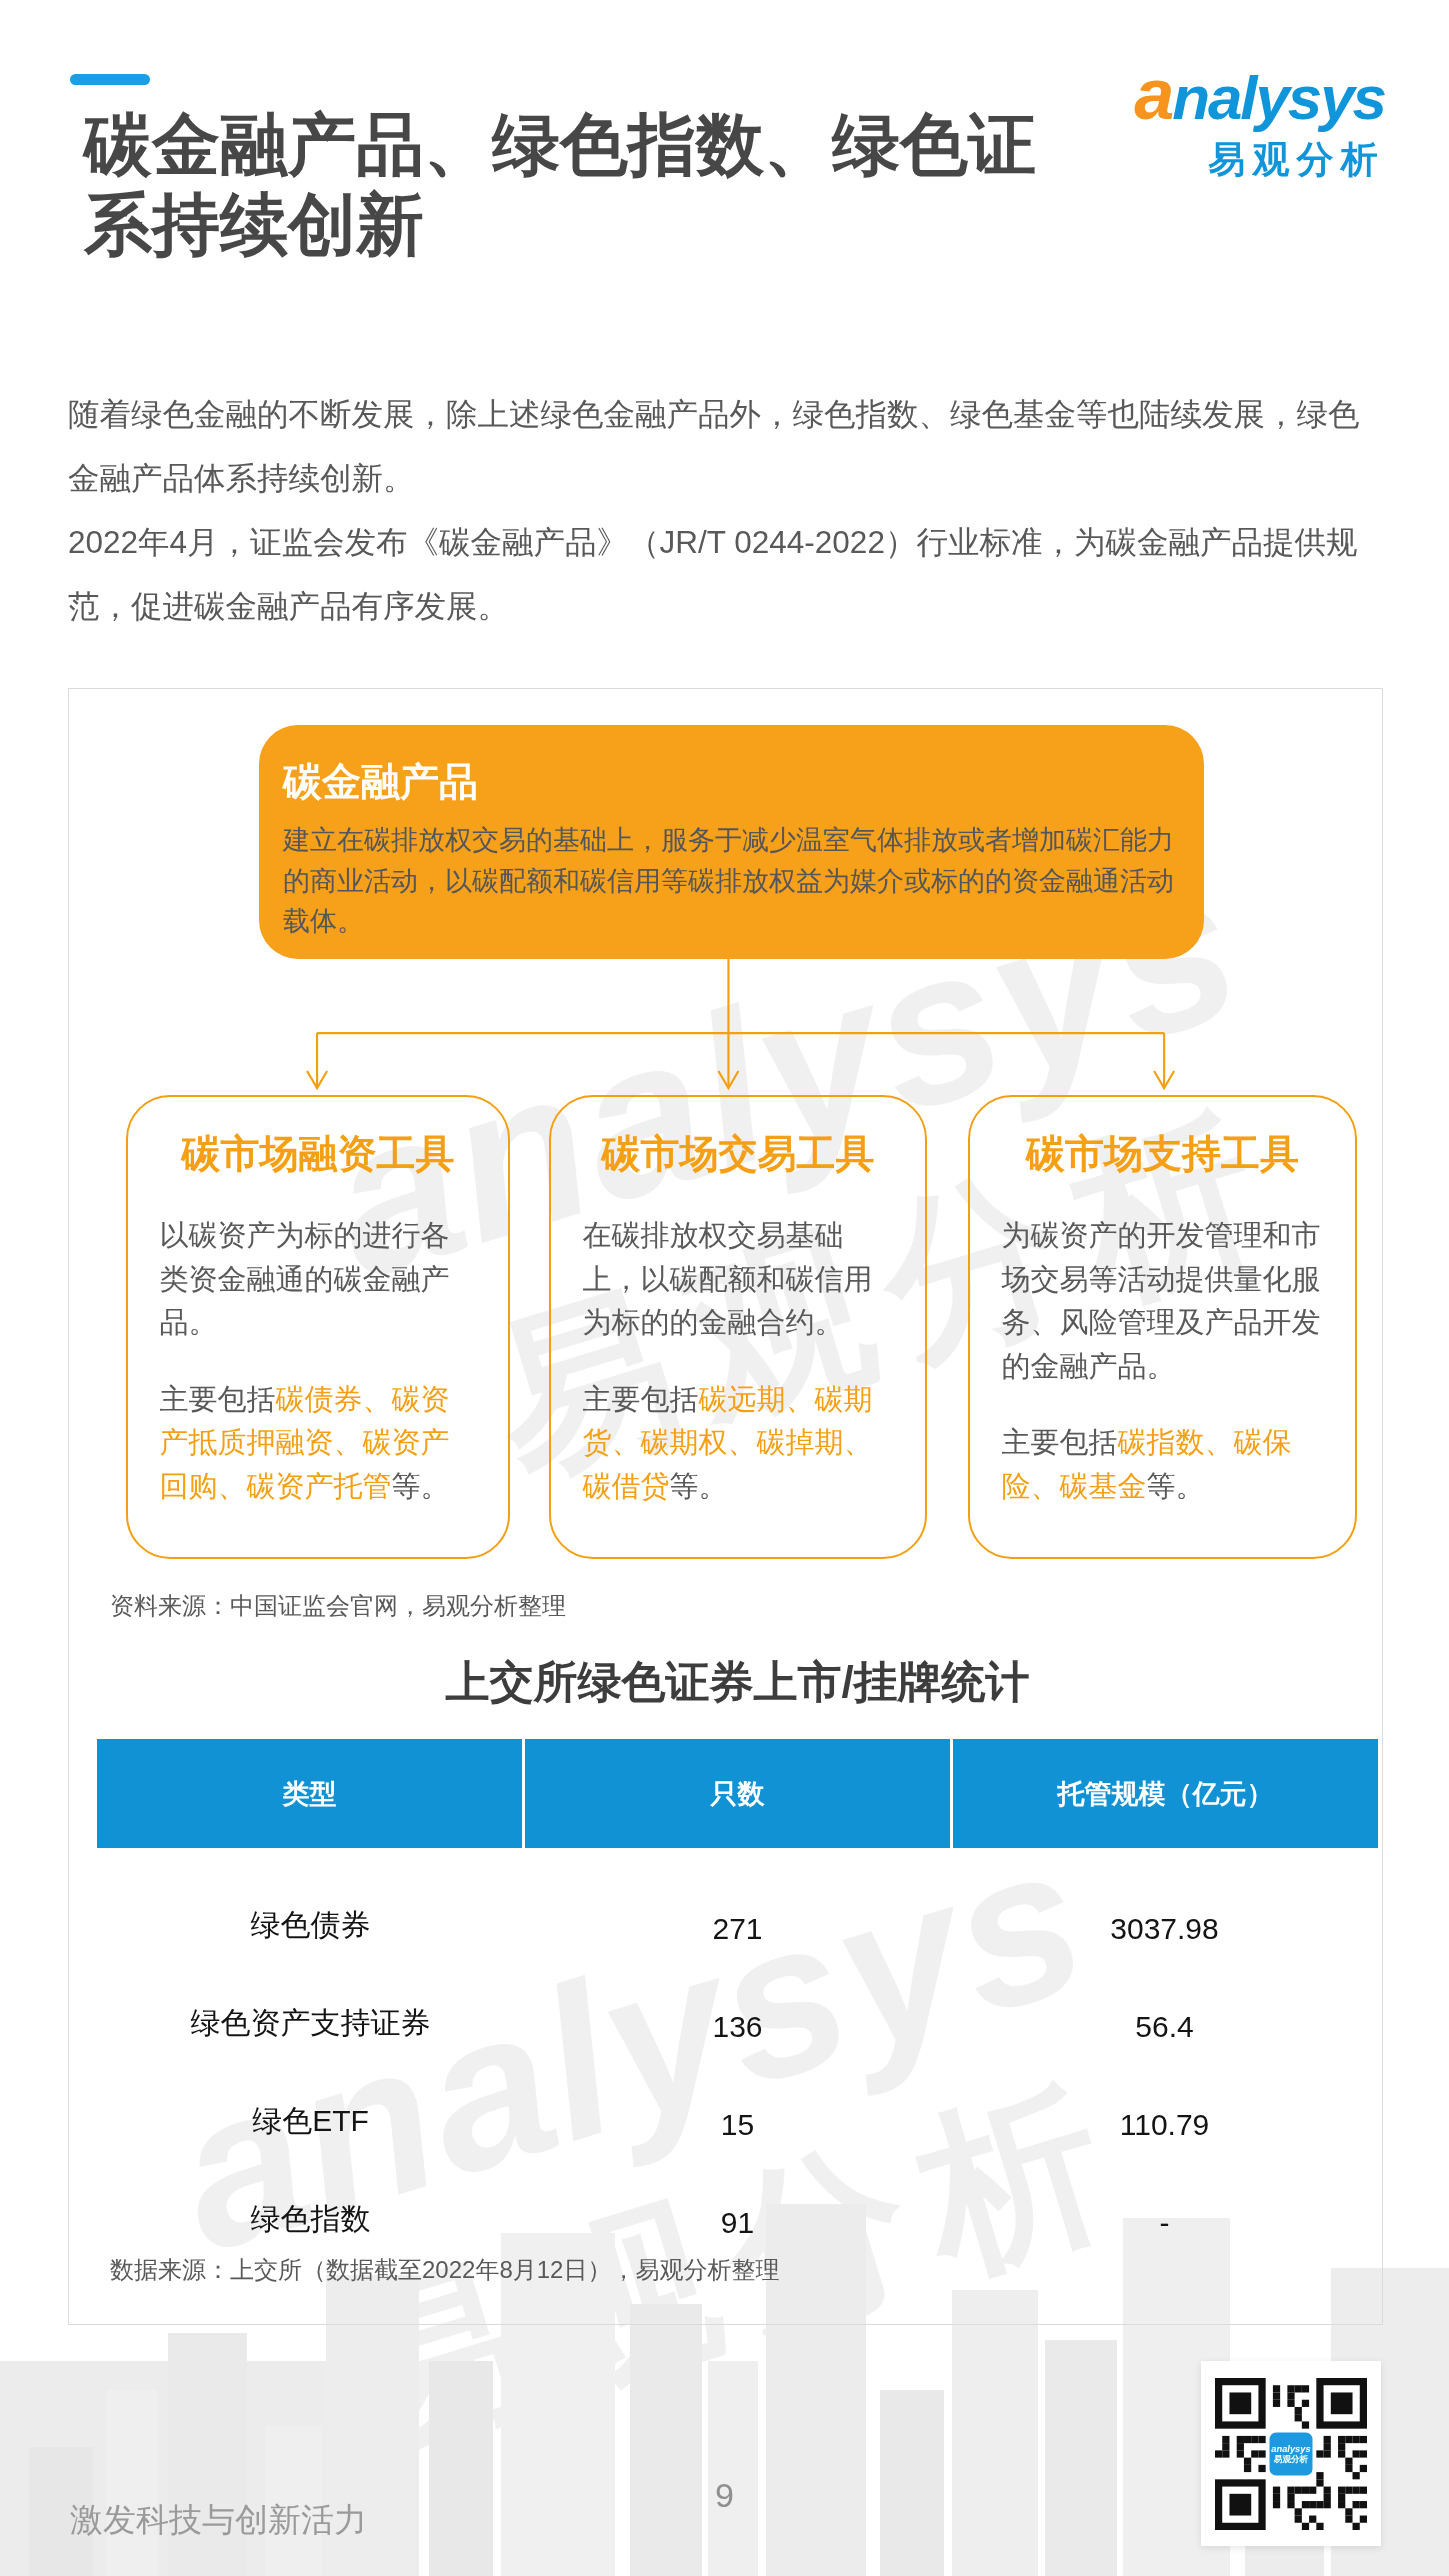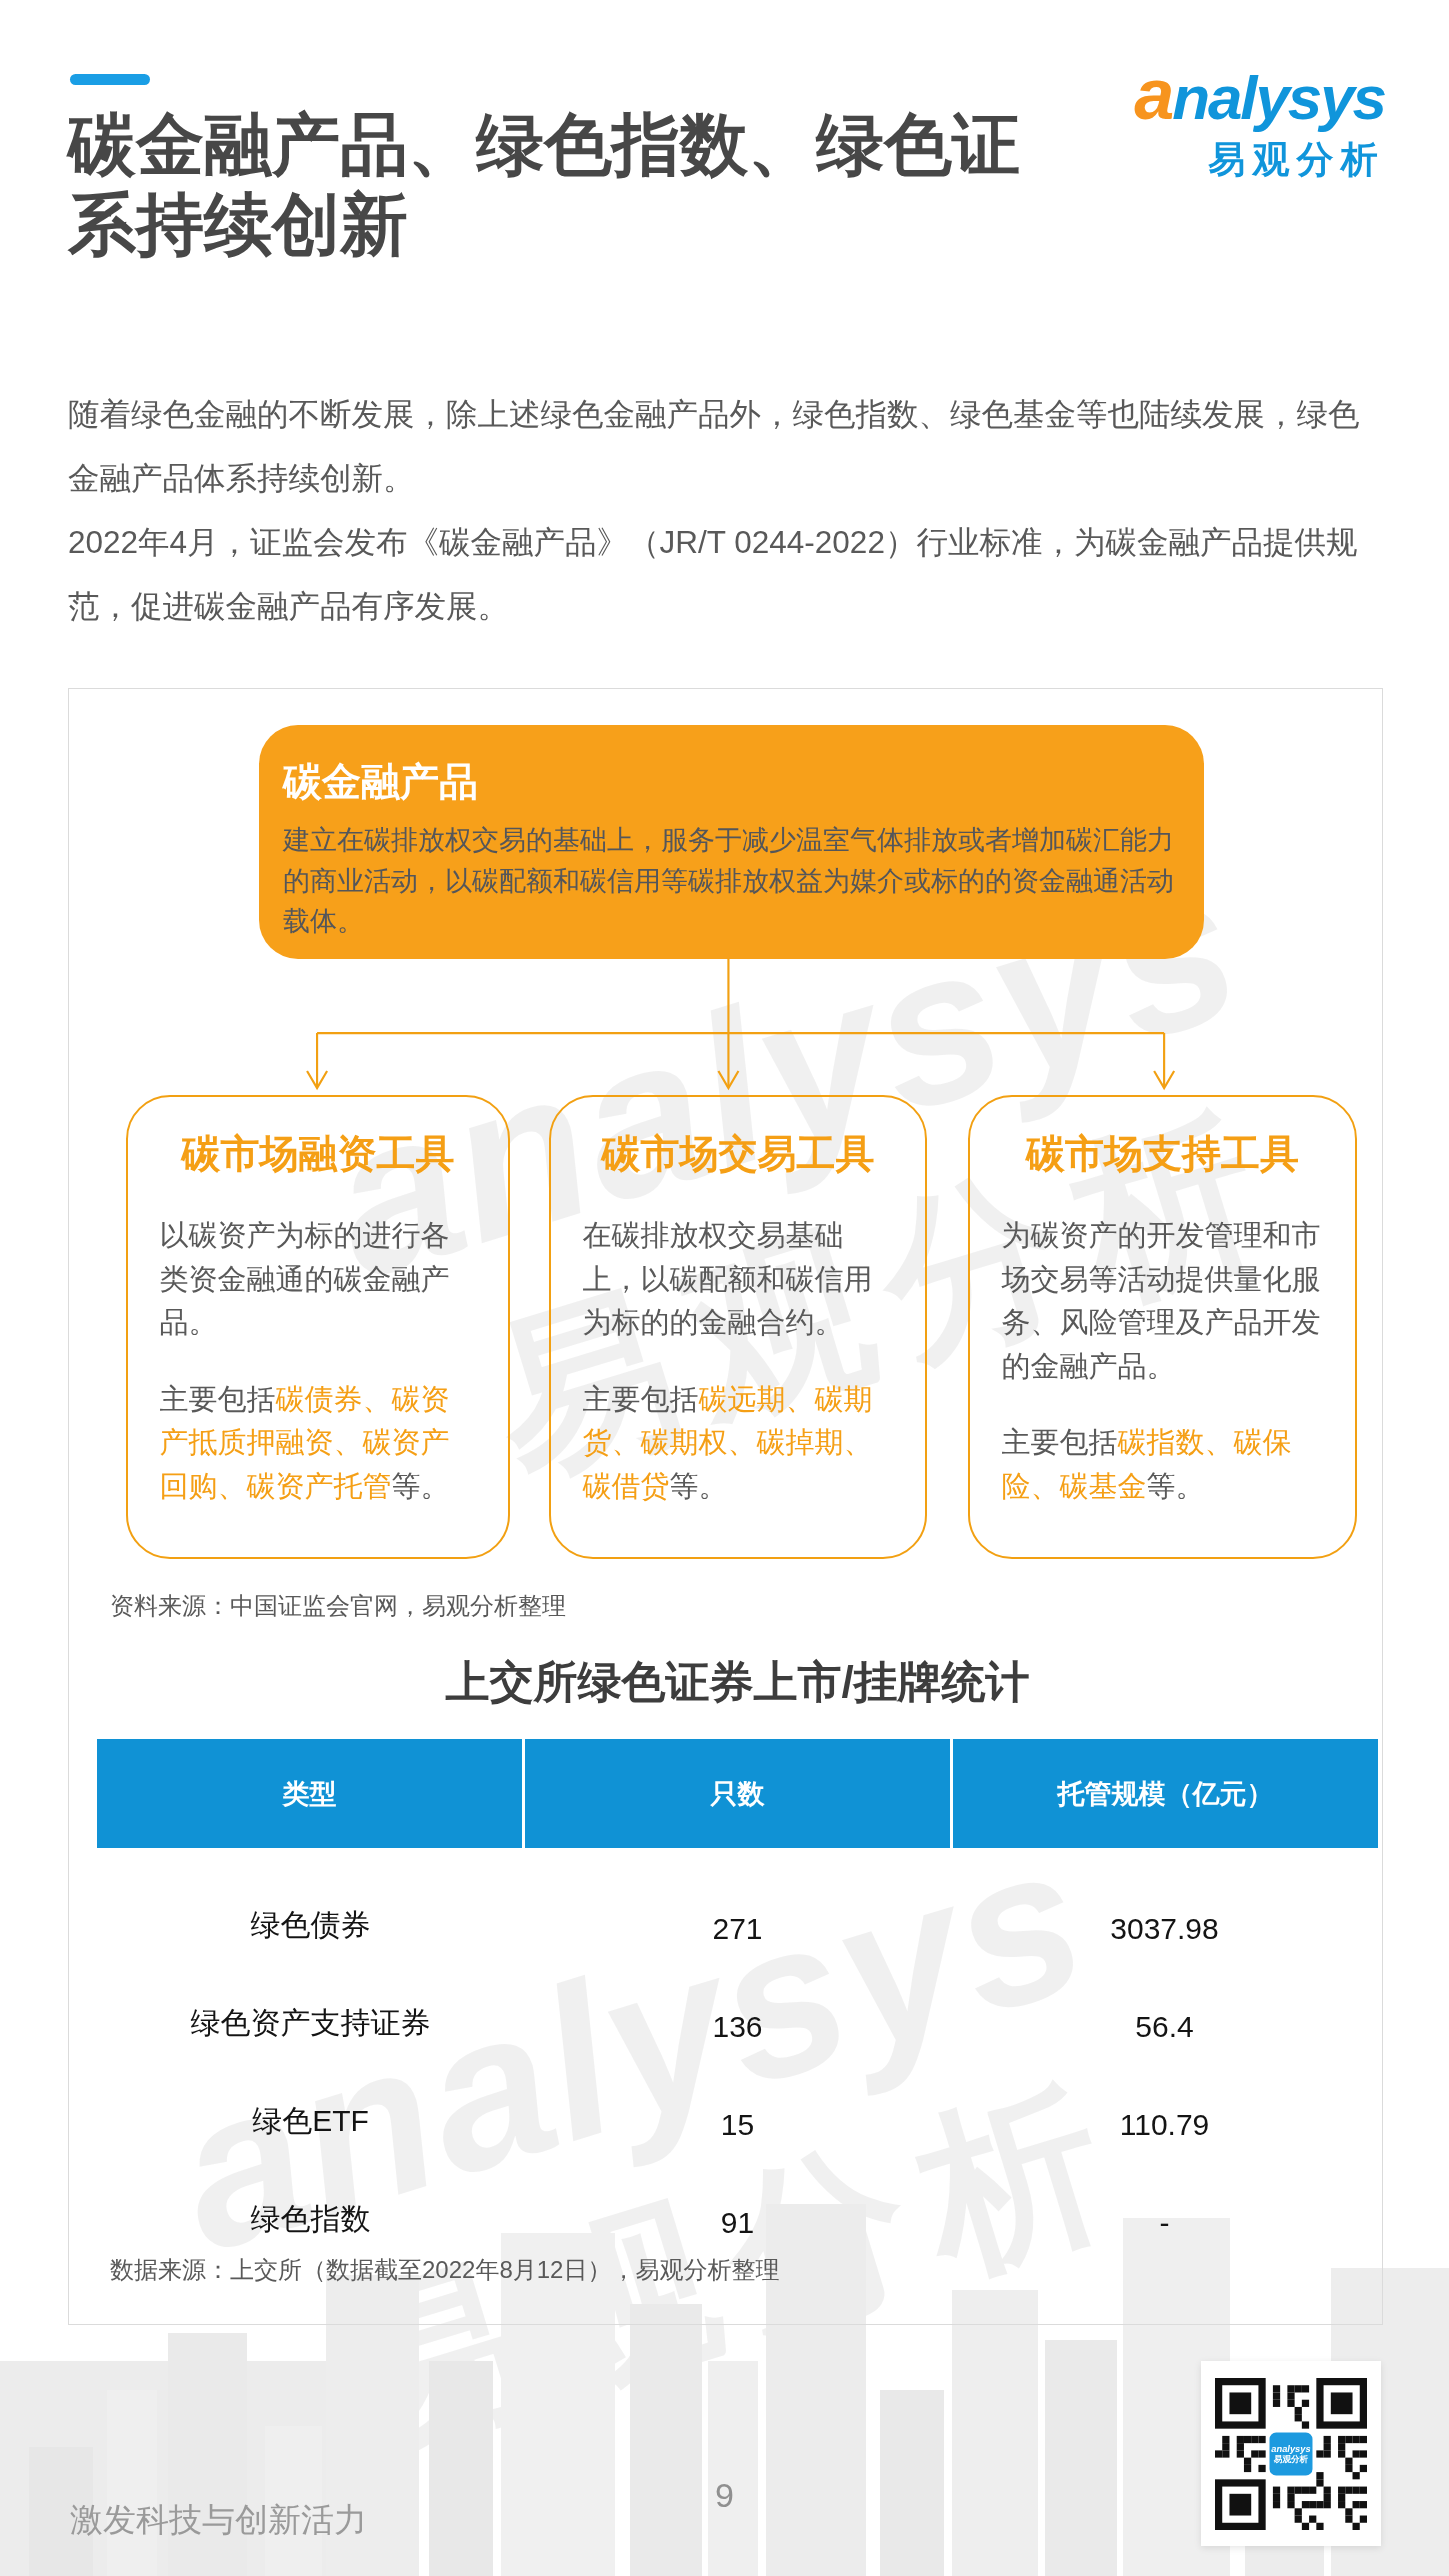--- a/index.html
+++ b/index.html
@@ -17,21 +17,21 @@
   .city{position:absolute;left:0;bottom:0;width:1449px;height:372px;pointer-events:none;}
   .city div{position:absolute;bottom:0;}
   .bw{background-image:repeating-linear-gradient(to bottom,rgba(255,255,255,.85) 0 7.2px,rgba(255,255,255,0) 7.2px 21.5px);}
 
   
   .accent{position:absolute;left:70px;top:74px;width:80px;height:11.4px;border-radius:5.7px;background:#1A9EE5;}
   .logo{position:absolute;right:64px;top:57px;text-align:right;}
   .logo-latin{font-size:62px;font-weight:bold;font-style:italic;color:#1095DB;letter-spacing:-2.1px;line-height:1.05;}
   .logo-latin .a{color:#F7941E;font-size:72px;}
   .logo-cn{font-size:37px;font-weight:bold;color:#1095DB;letter-spacing:7.2px;margin-top:2.9px;}
-  .title{position:absolute;left:68px;top:104px;width:1088px;font-size:68px;font-weight:bold;
+  .title{position:absolute;left:84px;top:104px;width:1088px;font-size:68px;font-weight:bold;
          color:#474747;line-height:80px;}
   .intro{position:absolute;left:68px;top:382px;width:1317px;font-size:31.5px;color:#595959;line-height:64px;}
   .intro p{margin:0;}
 
   
   .panel{position:absolute;left:68px;top:688px;width:1315px;height:1637px;border:1.4px solid #DBDBDB;}
   .root-box{position:absolute;left:259px;top:725px;width:945px;height:234px;background:#F7A01A;
             border-radius:39px;padding:30px 26px 0 24px;}
   .root-title{font-size:39px;color:#ffffff;font-weight:bold;margin:0 0 11.4px 0;}
   .root-desc{font-size:27px;color:#54565A;line-height:1.5;margin:0;}

